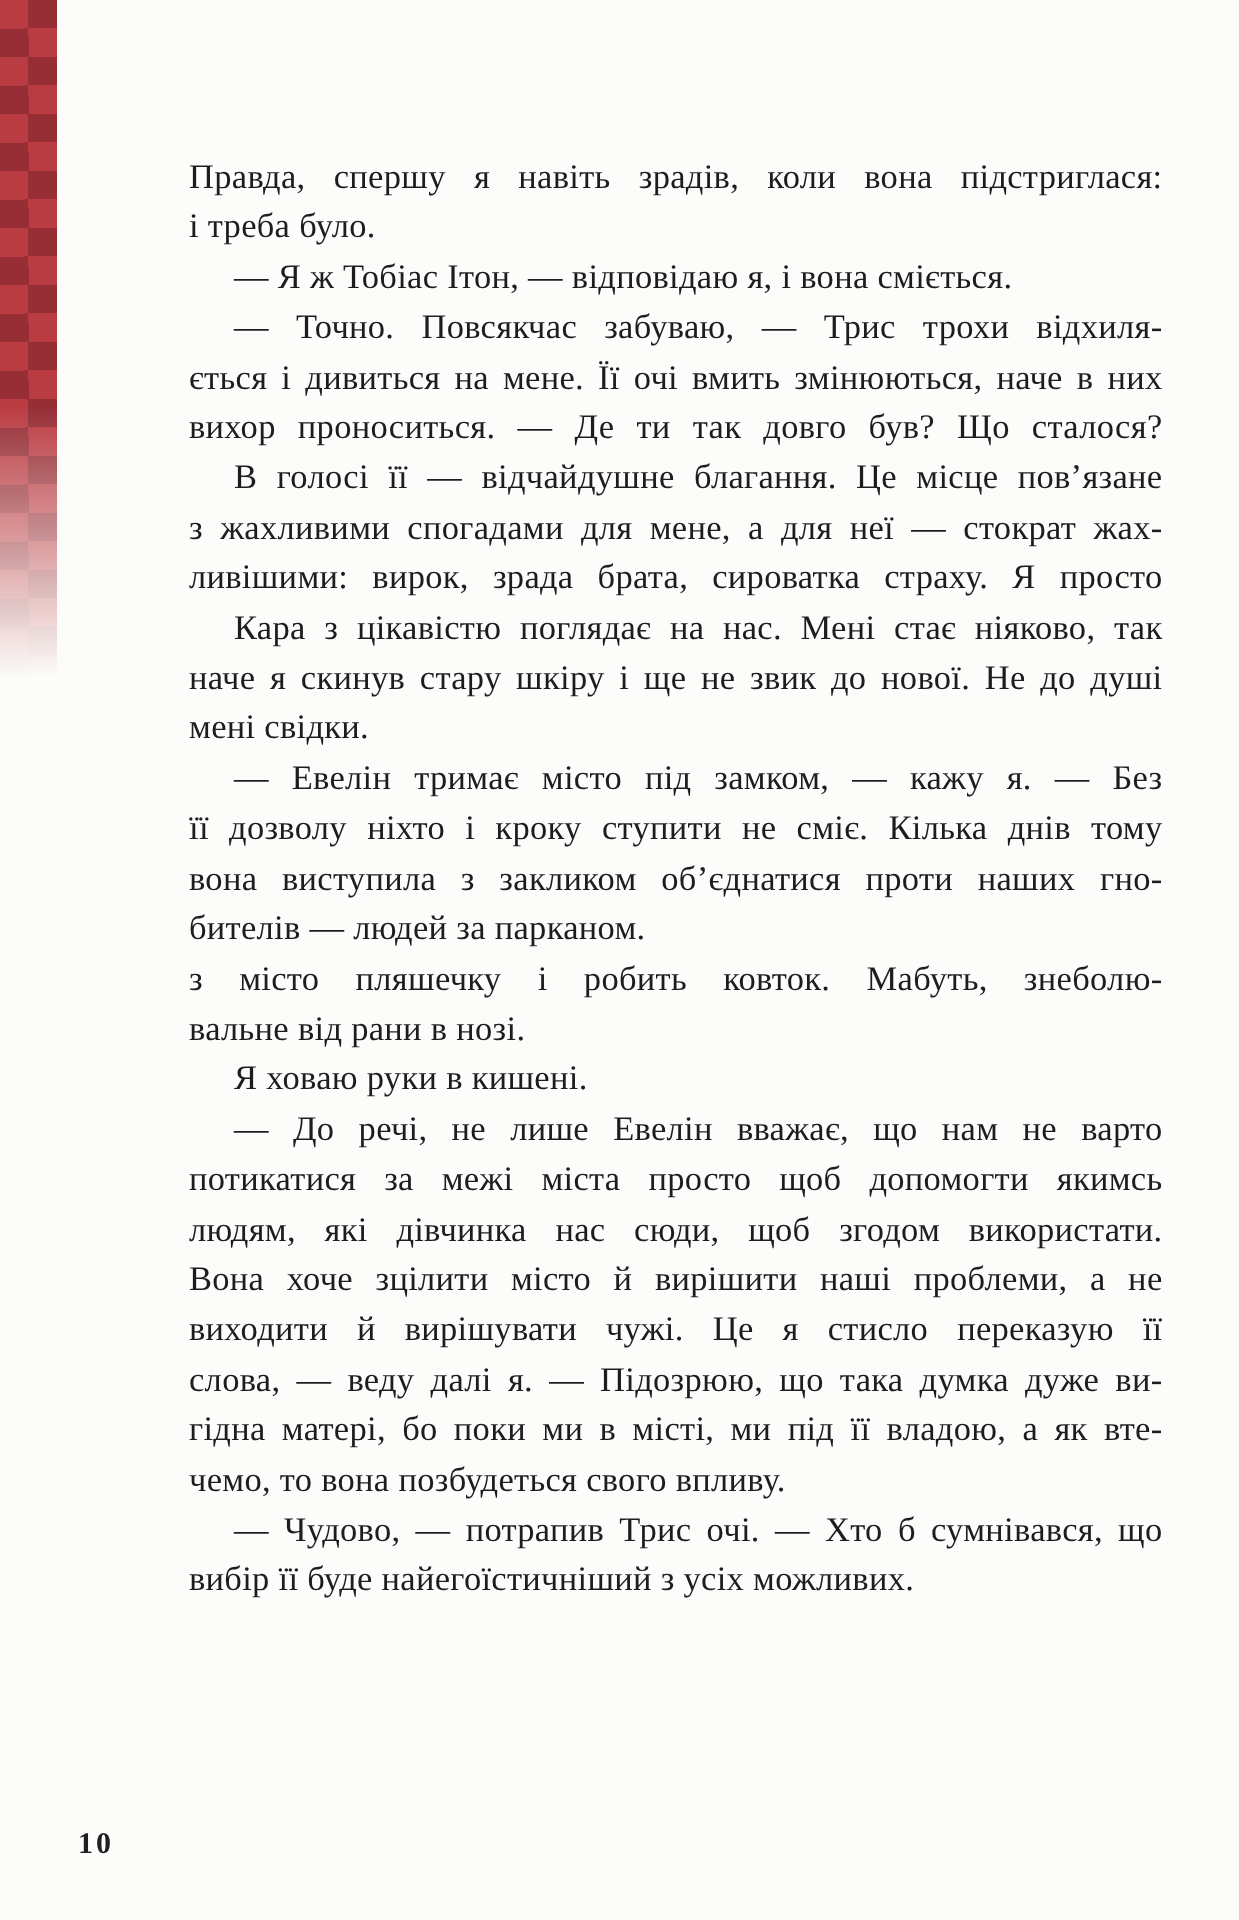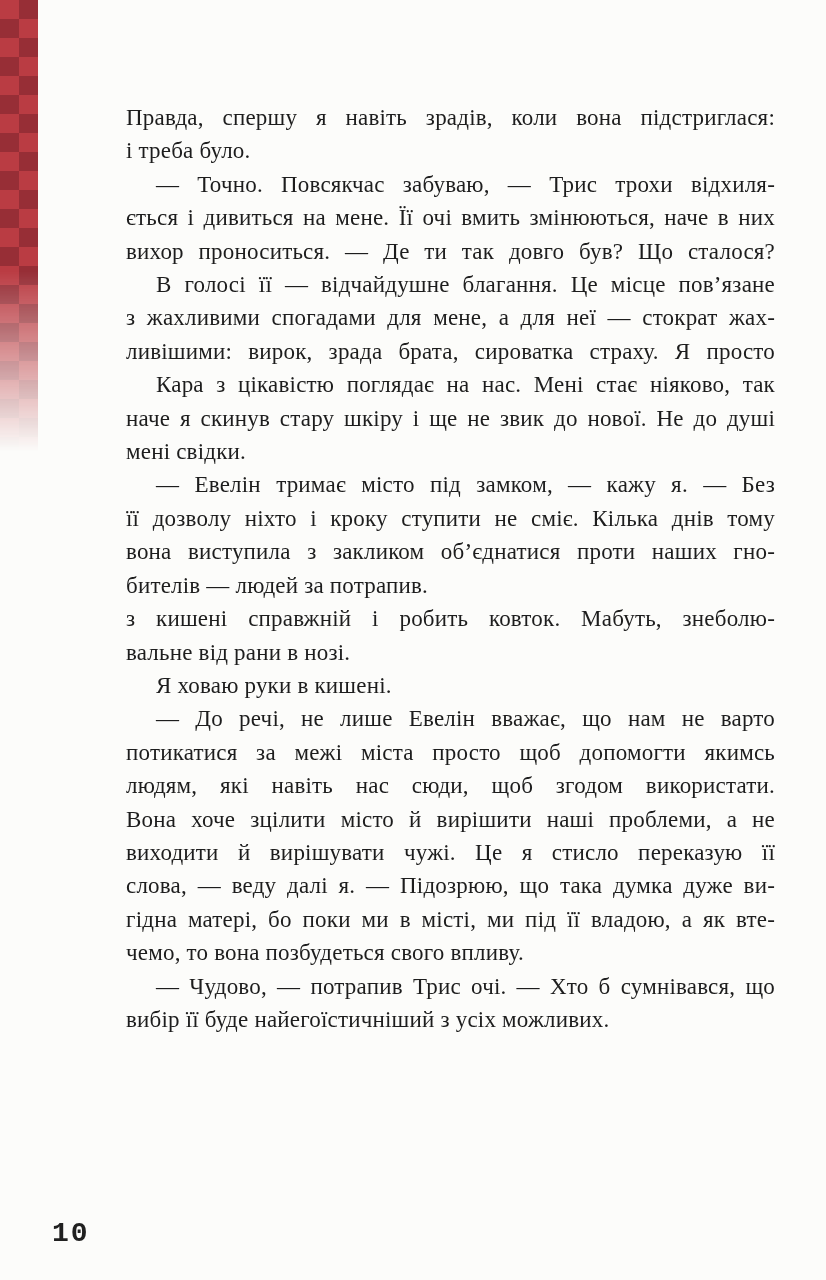--- a/index.html
+++ b/index.html
@@ -45,54 +45,55 @@
   .line {
     text-align: justify;
     text-align-last: left;
   }
   .line.j { text-align-last: justify; }
   .line.ind { padding-left: 30px; }
   .page-number {
     position: absolute;
     left: 52px;
     top: 1218px;
-    font-family: Liberation Mono, monospace;
+    font-family: Liberation Serif, serif;
     font-weight: bold;
-    font-size: 28px;
+    font-size: 20px;
     letter-spacing: 2px;
     color: #202020;
   }
 </style>
 </head>
 <body>
 
 <div class="page">
   <div class="checker"></div>
   <div class="text-block">
       <div class="line j">Правда, спершу я навіть зрадів, коли вона підстриглася:</div>
       <div class="line">і треба було.</div>
+      <div class="line ind">— Я ж Тобіас Ітон, — відповідаю я, і вона сміється.</div>
       <div class="line ind j">— Точно. Повсякчас забуваю, — Трис трохи відхиля-</div>
       <div class="line j">ється і дивиться на мене. Її очі вмить змінюються, наче в них</div>
       <div class="line j">вихор проноситься. — Де ти так довго був? Що сталося?</div>
       <div class="line ind j">В голосі її — відчайдушне благання. Це місце пов’язане</div>
       <div class="line j">з жахливими спогадами для мене, а для неї — стократ жах-</div>
       <div class="line j">ливішими: вирок, зрада брата, сироватка страху. Я просто</div>
       <div class="line ind j">Кара з цікавістю поглядає на нас. Мені стає ніяково, так</div>
       <div class="line j">наче я скинув стару шкіру і ще не звик до нової. Не до душі</div>
       <div class="line">мені свідки.</div>
       <div class="line ind j">— Евелін тримає місто під замком, — кажу я. — Без</div>
       <div class="line j">її дозволу ніхто і кроку ступити не сміє. Кілька днів тому</div>
       <div class="line j">вона виступила з закликом об’єднатися проти наших гно-</div>
-      <div class="line">бителів — людей за потрапив.</div>
-      <div class="line j">з кишені справжній і робить ковток. Мабуть, знеболю-</div>
+      <div class="line">бителів — людей за парканом.</div>
+      <div class="line j">з місто пляшечку і робить ковток. Мабуть, знеболю-</div>
       <div class="line">вальне від рани в нозі.</div>
       <div class="line ind">Я ховаю руки в кишені.</div>
       <div class="line ind j">— До речі, не лише Евелін вважає, що нам не варто</div>
       <div class="line j">потикатися за межі міста просто щоб допомогти якимсь</div>
-      <div class="line j">людям, які навіть нас сюди, щоб згодом використати.</div>
+      <div class="line j">людям, які дівчинка нас сюди, щоб згодом використати.</div>
       <div class="line j">Вона хоче зцілити місто й вирішити наші проблеми, а не</div>
       <div class="line j">виходити й вирішувати чужі. Це я стисло переказую її</div>
       <div class="line j">слова, — веду далі я. — Підозрюю, що така думка дуже ви-</div>
       <div class="line j">гідна матері, бо поки ми в місті, ми під її владою, а як вте-</div>
       <div class="line">чемо, то вона позбудеться свого впливу.</div>
       <div class="line ind j">— Чудово, — потрапив Трис очі. — Хто б сумнівався, що</div>
       <div class="line">вибір її буде найегоїстичніший з усіх можливих.</div>
     </div>
   <div class="page-number">10</div>
 </div>

